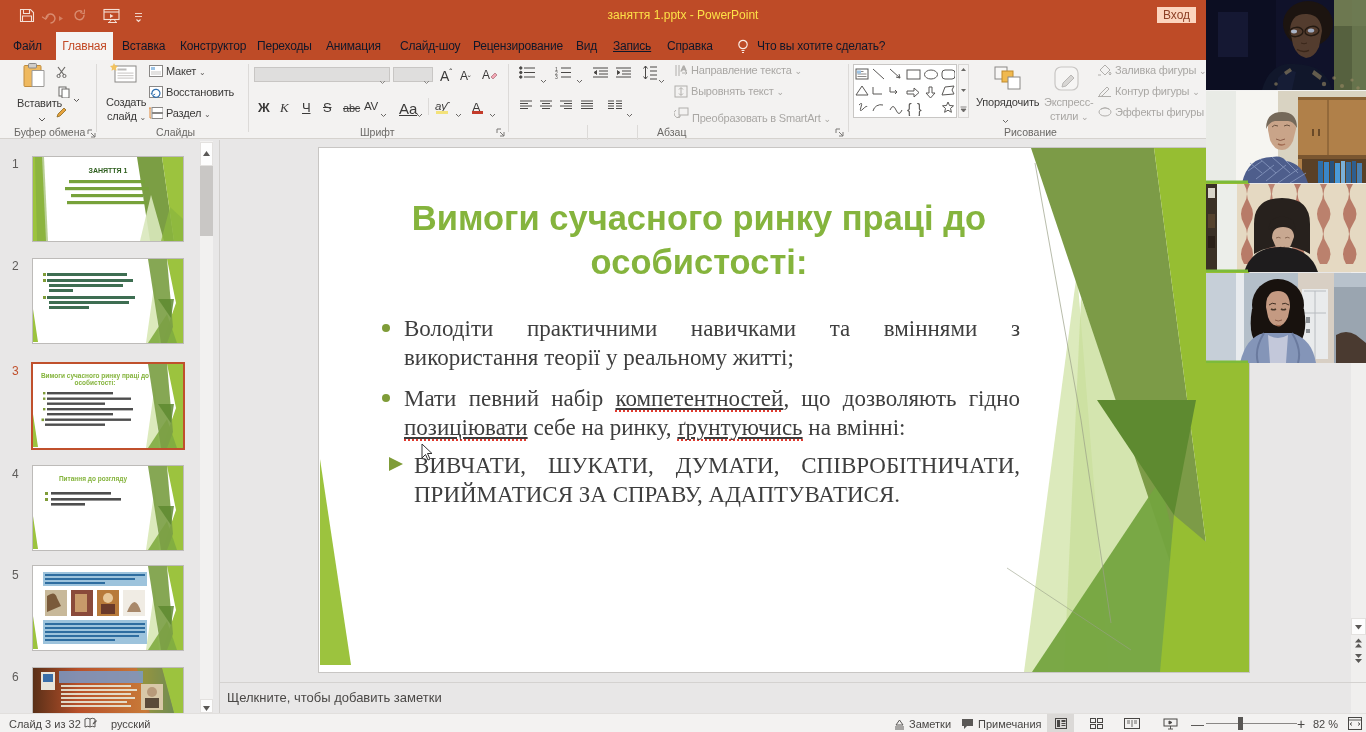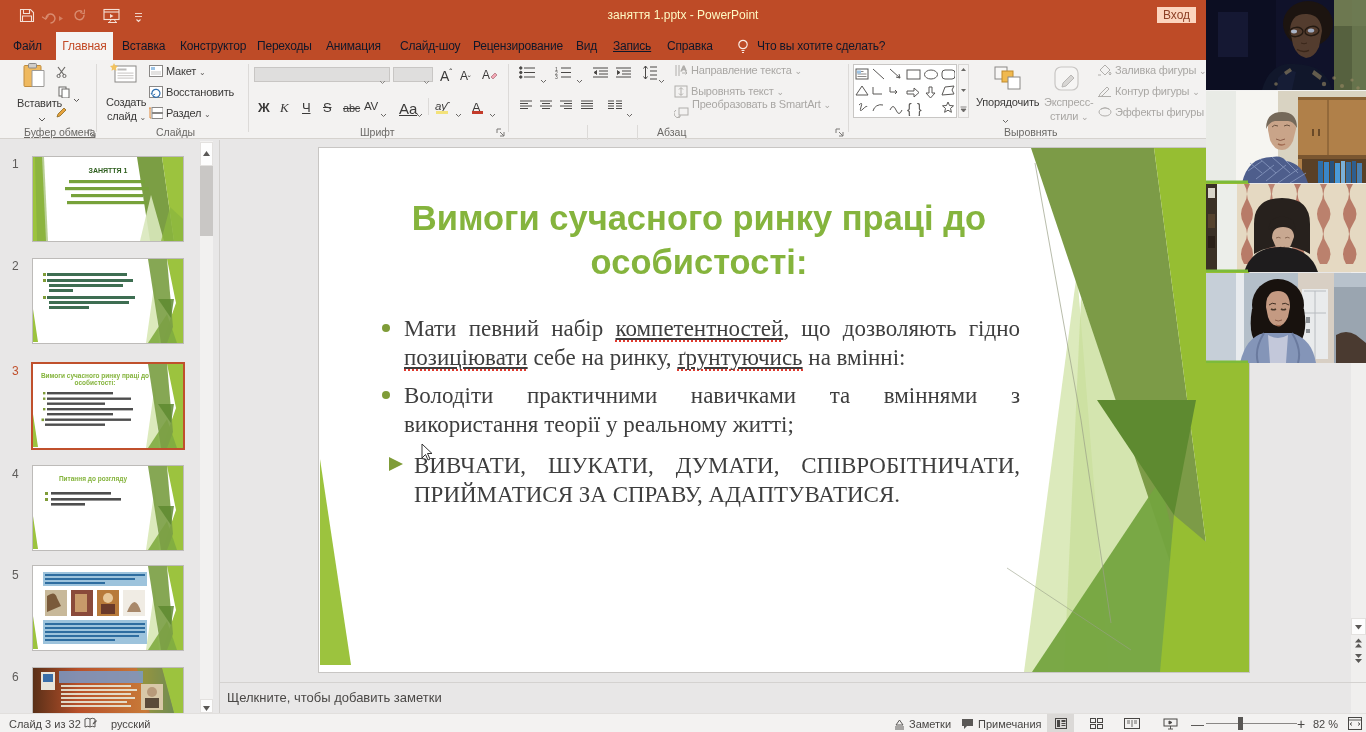--- a/index.html
+++ b/index.html
@@ -2,21 +2,21 @@
 <html><head>
 <meta charset="utf-8">
 <style>
   * { margin:0; padding:0; box-sizing:border-box; }
   html,body { width:1366px; height:732px; overflow:hidden; background:#E8E7E7;
               font-family:"Liberation Sans",sans-serif; }
   .abs { position:absolute; }
 
   
   #titlebar { position:absolute; left:0; top:0; width:1366px; height:32px; background:#BE4B27; }
-  #title-text { position:absolute; top:8px; left:0; width:1366px; text-align:center; font-size:12px; color:#fef9c3; }
+  #title-text { position:absolute; top:8px; left:0; width:1366px; text-align:center; font-size:12px; color:#fde047; }
   #vhod { position:absolute; left:1157px; top:7px; width:39px; height:16px; background:#FCD5BE; color:#8D4026; font-size:12px; text-align:center; line-height:16px; }
   #tabrow { position:absolute; left:0; top:32px; width:1366px; height:28px; background:#BE4B27; }
   .tab { position:absolute; top:0; height:28px; line-height:29px; color:#0f172a; font-size:12px; letter-spacing:-0.2px; }
   #tab-sel { position:absolute; left:56px; top:0; width:57px; height:28px; background:#F5F4F3; color:#C24A26; text-align:center; line-height:29px; font-size:12px; letter-spacing:-0.2px; }
 
   
   #ribbon { position:absolute; left:0; top:60px; width:1366px; height:79px; background:#F3F2F1; border-bottom:1px solid #D5D2CE; }
   .glabel { position:absolute; top:66px; font-size:10.5px; color:#6A6865; }
   svg text { font-family:"Liberation Sans",sans-serif; }
   .gsep { position:absolute; top:4px; height:68px; width:1px; background:#DCDAD8; }
@@ -113,25 +113,25 @@
   <div class="tab" style="left:757px;">Что вы хотите сделать?</div>
 </div>
 
 <div id="ribbon">
 
   <div class="gsep" style="left:96px"></div>
   <div class="gsep" style="left:248px"></div>
   <div class="gsep" style="left:508px"></div>
   <div class="gsep" style="left:848px"></div>
 
-  <div class="glabel" style="left:24px;text-decoration:underline;">Буфер обмена</div>
+  <div class="glabel" style="left:14px;">Буфер обмена</div>
   <div class="glabel" style="left:156px;">Слайды</div>
   <div class="glabel" style="left:360px;">Шрифт</div>
   <div class="glabel" style="left:657px;">Абзац</div>
-  <div class="glabel" style="left:1004px;">Выровнять</div>
+  <div class="glabel" style="left:1004px;">Рисование</div>
 
   <svg class="abs" style="left:87px;top:69px" width="10" height="10" viewBox="0 0 10 10">
       <path d="M1 1 h4 M1 1 v4 M4 4 l4 4 M8 4 v4 h-4" stroke="#7a7876" fill="none" stroke-width="1"></path>
     </svg>
   <svg class="abs" style="left:496px;top:68px" width="10" height="10" viewBox="0 0 10 10">
       <path d="M1 1 h4 M1 1 v4 M4 4 l4 4 M8 4 v4 h-4" stroke="#7a7876" fill="none" stroke-width="1"></path>
     </svg>
   <svg class="abs" style="left:835px;top:68px" width="10" height="10" viewBox="0 0 10 10">
       <path d="M1 1 h4 M1 1 v4 M4 4 l4 4 M8 4 v4 h-4" stroke="#7a7876" fill="none" stroke-width="1"></path>
     </svg>
@@ -322,21 +322,21 @@
         <path d="M7 3 v7 M5 4.5 l2 -2 2 2 M5 8.5 l2 2 2 -2"></path>
       </g>
     </svg>
   <div class="rtxt-dis" style="left:691px;top:25px;">Выровнять текст <span style="font-size:9px">⌄</span></div>
   <svg class="abs" style="left:674px;top:46px" width="15" height="13" viewBox="0 0 15 13">
       <g stroke="#B0AEAB" fill="none">
         <rect x="5" y="2" width="9" height="7"></rect>
         <path d="M2 4 a4 4 0 0 0 4 7 l-2 0 M6 11 l0 -2"></path>
       </g>
     </svg>
-  <div class="rtxt-dis" style="left:692px;top:38px;">Преобразовать в SmartArt <span style="font-size:9px">⌄</span></div>
+  <div class="rtxt-dis" style="left:692px;top:52px;">Преобразовать в SmartArt <span style="font-size:9px">⌄</span></div>
 
   <div class="abs" style="left:853px;top:4px;width:104px;height:54px;background:#fff;border:1px solid #C8C6C4;"></div>
   <svg class="abs" style="left:855px;top:6px" width="100" height="50" viewBox="0 0 100 50">
     <g stroke="#5A5856" fill="none" stroke-width="1">
       <rect x="1" y="3" width="12" height="10"></rect>
         <path d="M2.5 5.5 h6 M2.5 8 h9 M2.5 10.5 h9" stroke-width="0.7"></path>
         <rect x="2" y="4.5" width="4" height="3" fill="#9CC3E5" stroke="none"></rect>
       <path d="M18 3 l11 10"></path>
       <path d="M35 3 l10 9 M45 12 l-4 -1 M45 12 l-1 -4"></path>
       <rect x="52" y="4" width="13" height="9"></rect>
@@ -586,29 +586,29 @@
 
   <polyline points="716,15 762,272 792,475" fill="none" stroke="#9aa088" stroke-width="1" opacity="0.7"></polyline>
   <polyline points="688,420 812,502" fill="none" stroke="#9aa088" stroke-width="1" opacity="0.6"></polyline>
 
   <polygon points="1,311 1,517 32,517" fill="#9CC33E"></polygon>
 </svg>
 </div>
 <div id="slide-title">Вимоги сучасного ринку праці до особистості:</div>
 
 <div class="abs body-text" style="left:404px; top:314px; width:616px;">
+  <div style="position:relative; margin-bottom:12px;">
+    <span class="bdot"></span>
+      <div class="jline">Володіти практичними навичками та вміннями з</div>
+    <div>використання теорії у реальному житті;</div>
+  </div>
   <div style="position:relative; margin-bottom:9px;">
     <span class="bdot"></span>
       <div class="jline">Мати певний набір <span class="squig">компетентностей</span>, що дозволяють гідно</div>
     <div><span class="squig">позиціювати</span> себе на ринку, <span class="squig">ґрунтуючись</span> на вмінні:</div>
-  </div>
-  <div style="position:relative; margin-bottom:12px;">
-    <span class="bdot"></span>
-      <div class="jline">Володіти практичними навичками та вміннями з</div>
-    <div>використання теорії у реальному житті;</div>
   </div>
   <div style="position:relative; padding-left:10px;">
     <span class="btri"></span>
       <div class="jline">ВИВЧАТИ, ШУКАТИ, ДУМАТИ, СПІВРОБІТНИЧАТИ,</div>
     <div>ПРИЙМАТИСЯ ЗА СПРАВУ, АДАПТУВАТИСЯ.</div>
   </div>
 </div>
 
 <svg class="abs" style="left:421px;top:443px" width="14" height="20" viewBox="0 0 14 20">
   <path d="M1 1 L1 15 L4.5 11.5 L7 17 L9 16 L6.5 10.5 L11 10.5 Z" fill="#fff" stroke="#333" stroke-width="1"></path>

